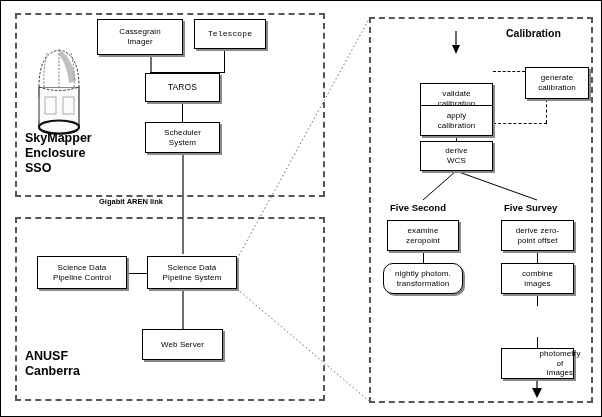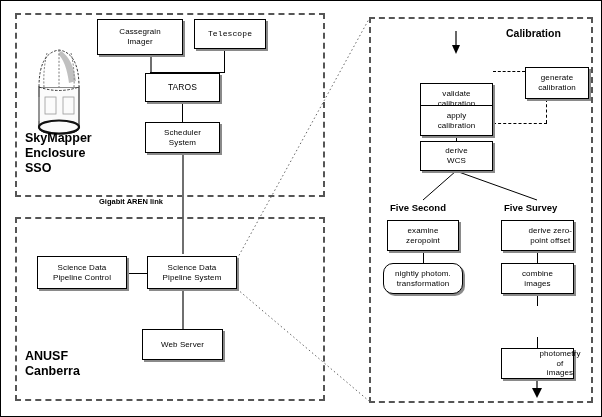--- a/index.html
+++ b/index.html
@@ -237,21 +237,21 @@
   </div>
   <div class="box" style="left:382px; top:262px; width:80px; height:31px;border-radius:10px;">
     <span class="box-text">nightly photom.
 transformation</span>
   </div>
 
   <div class="vline" style="left:536px; top:250px; height:12px;"></div>
   <div class="vline" style="left:536px; top:293px; height:12px;"></div>
   <div class="vline" style="left:536px; top:336px; height:11px;"></div>
 
-  <div class="box" style="left:500px; top:219px; width:73px; height:31px;justify-content:flex-end;">
+  <div class="box" style="left:500px; top:219px; width:73px; height:31px;">
     <span class="box-text">derive  zero-
 point offset</span>
   </div>
   <div class="box" style="left:500px; top:262px; width:73px; height:31px;">
     <span class="box-text">combine
 images</span>
   </div>
   <div class="box" style="left:500px; top:347px; width:73px; height:31px;padding-left:46px;">
     <span class="box-text">photometry of
 images</span>

